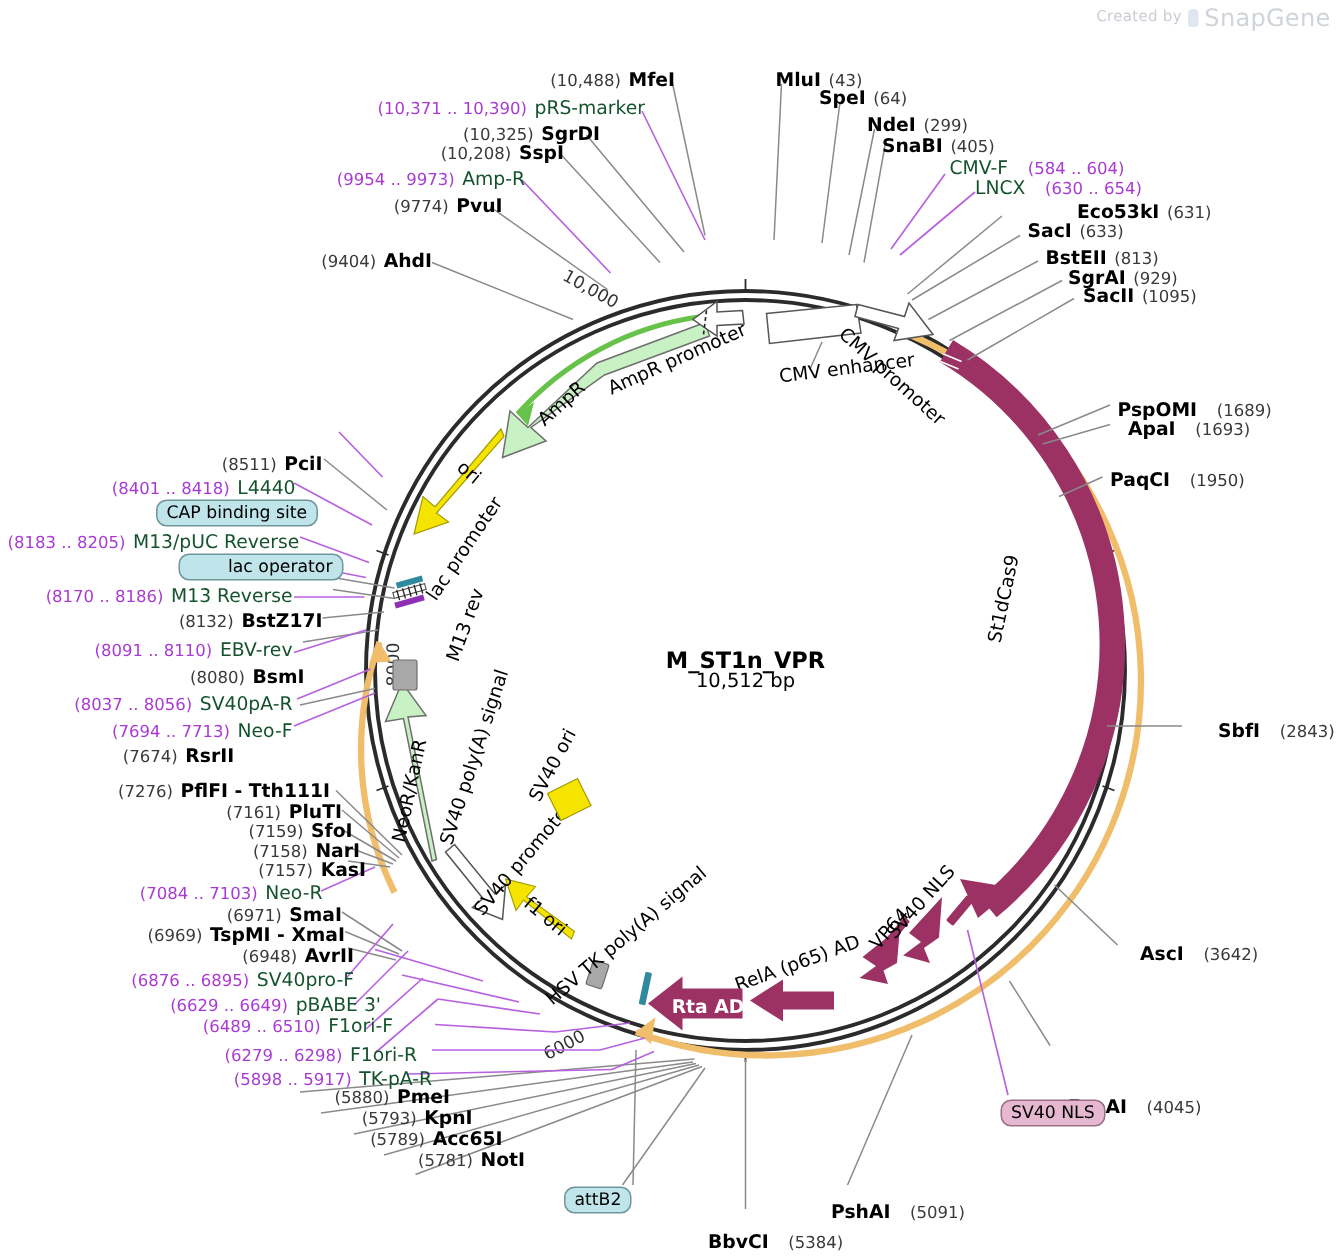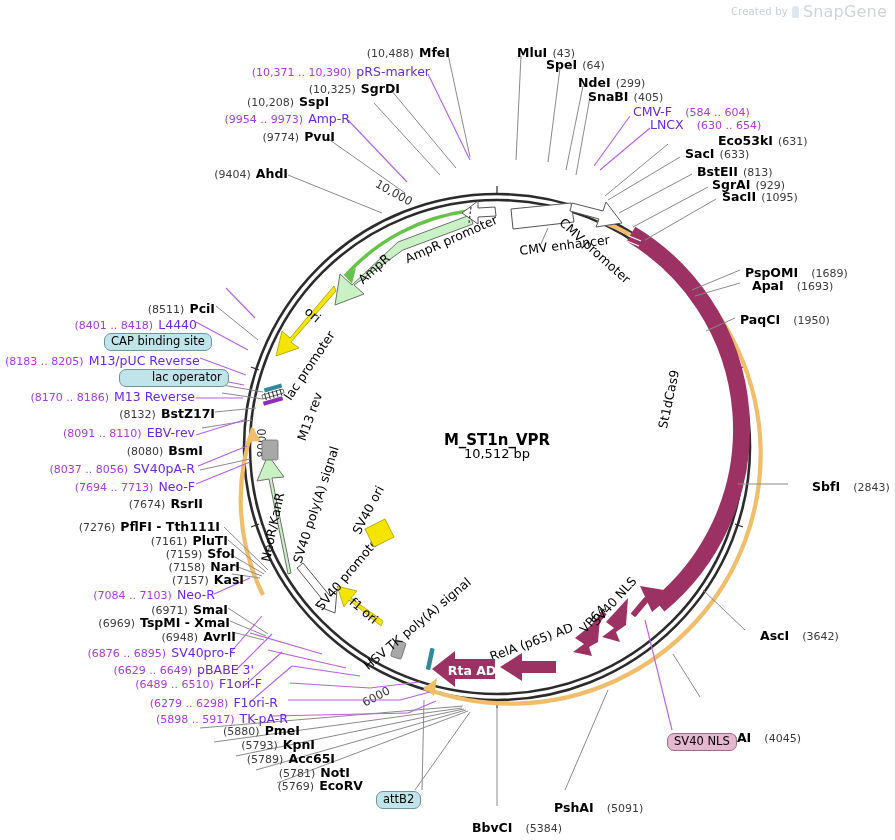--- a/index.html
+++ b/index.html
@@ -23,21 +23,21 @@
   #watermark .sg-name{font-size:16px;color:#cfd4da;}
   #watermark .sg-mark{
     width:7px;height:12px;background:#dfe6ee;
     border-radius:3px 3px 2px 2px;display:inline-block;
   }
 
   
   .lbl{position:absolute;white-space:nowrap;line-height:1;}
   .enz{font-size:12.5px;font-weight:bold;color:#000;}
   .pos{font-size:11px;color:#3a3a3a;font-weight:normal;}
-  .feat-lbl{font-size:12.5px;color:#6d28d9;}
+  .feat-lbl{font-size:12.5px;color:#14532d;}
   .feat-pos{font-size:11px;color:#a93bd4;}
   .rowR{text-align:right;}
   .rowL{text-align:left;}
 
   
   .badge{
     position:absolute;font-size:11.5px;color:#000;
     padding:1px 6px 2px 6px;border-radius:7px;
     border:1px solid #6d7b82;white-space:nowrap;line-height:1.1;
   }
@@ -284,21 +284,21 @@
   </svg>
 
   <div class="lbl rowR" style="left:240px;top:44px;width:210px;">
     <span class="pos">(10,488)</span>
     <span class="enz">MfeI</span>
   </div>
   <div class="lbl rowR" style="left:220px;top:80px;width:180px;">
     <span class="pos">(10,325)</span>
     <span class="enz">SgrDI</span>
   </div>
-  <div class="lbl rowR" style="left:200px;top:93px;width:176px;text-align:center;">
+  <div class="lbl rowR" style="left:200px;top:93px;width:176px;">
     <span class="pos">(10,208)</span>
     <span class="enz">SspI</span>
   </div>
   <div class="lbl rowR" style="left:160px;top:128px;width:175px;">
     <span class="pos">(9774)</span>
     <span class="enz">PvuI</span>
   </div>
   <div class="lbl rowR" style="left:140px;top:165px;width:148px;">
     <span class="pos">(9404)</span>
     <span class="enz">AhdI</span>
@@ -402,38 +402,34 @@
     <span class="enz">KpnI</span>
   </div>
   <div class="lbl rowR" style="left:130px;top:750px;width:205px;">
     <span class="pos">(5789)</span>
     <span class="enz">Acc65I</span>
   </div>
   <div class="lbl rowR" style="left:150px;top:764px;width:200px;">
     <span class="pos">(5781)</span>
     <span class="enz">NotI</span>
   </div>
-  <div class="lbl rowR" style="left:160px;top:777px;width:203px;">
-    <span class="pos">(5769)</span>
-    <span class="enz">EcoRV</span>
-  </div>
 
   <div class="lbl rowR" style="left:35px;top:300px;width:180px;">
     <span class="pos">(8511)</span>
     <span class="enz">PciI</span>
   </div>
   <div class="lbl rowR" style="left:35px;top:405px;width:180px;">
     <span class="pos">(8132)</span>
     <span class="enz">BstZ17I</span>
   </div>
   <div class="lbl rowR" style="left:35px;top:442px;width:168px;">
     <span class="pos">(8080)</span>
     <span class="enz">BsmI</span>
   </div>
-  <div class="lbl rowR" style="left:35px;top:495px;width:168px;">
+  <div class="lbl rowR" style="left:35px;top:495px;width:168px;text-align:center;">
     <span class="pos">(7674)</span>
     <span class="enz">RsrII</span>
   </div>
   <div class="lbl rowR" style="left:20px;top:518px;width:200px;">
     <span class="pos">(7276)</span>
     <span class="enz">PflFI  - Tth111I</span>
   </div>
   <div class="lbl rowR" style="left:50px;top:532px;width:178px;">
     <span class="pos">(7161)</span>
     <span class="enz">PluTI</span>

